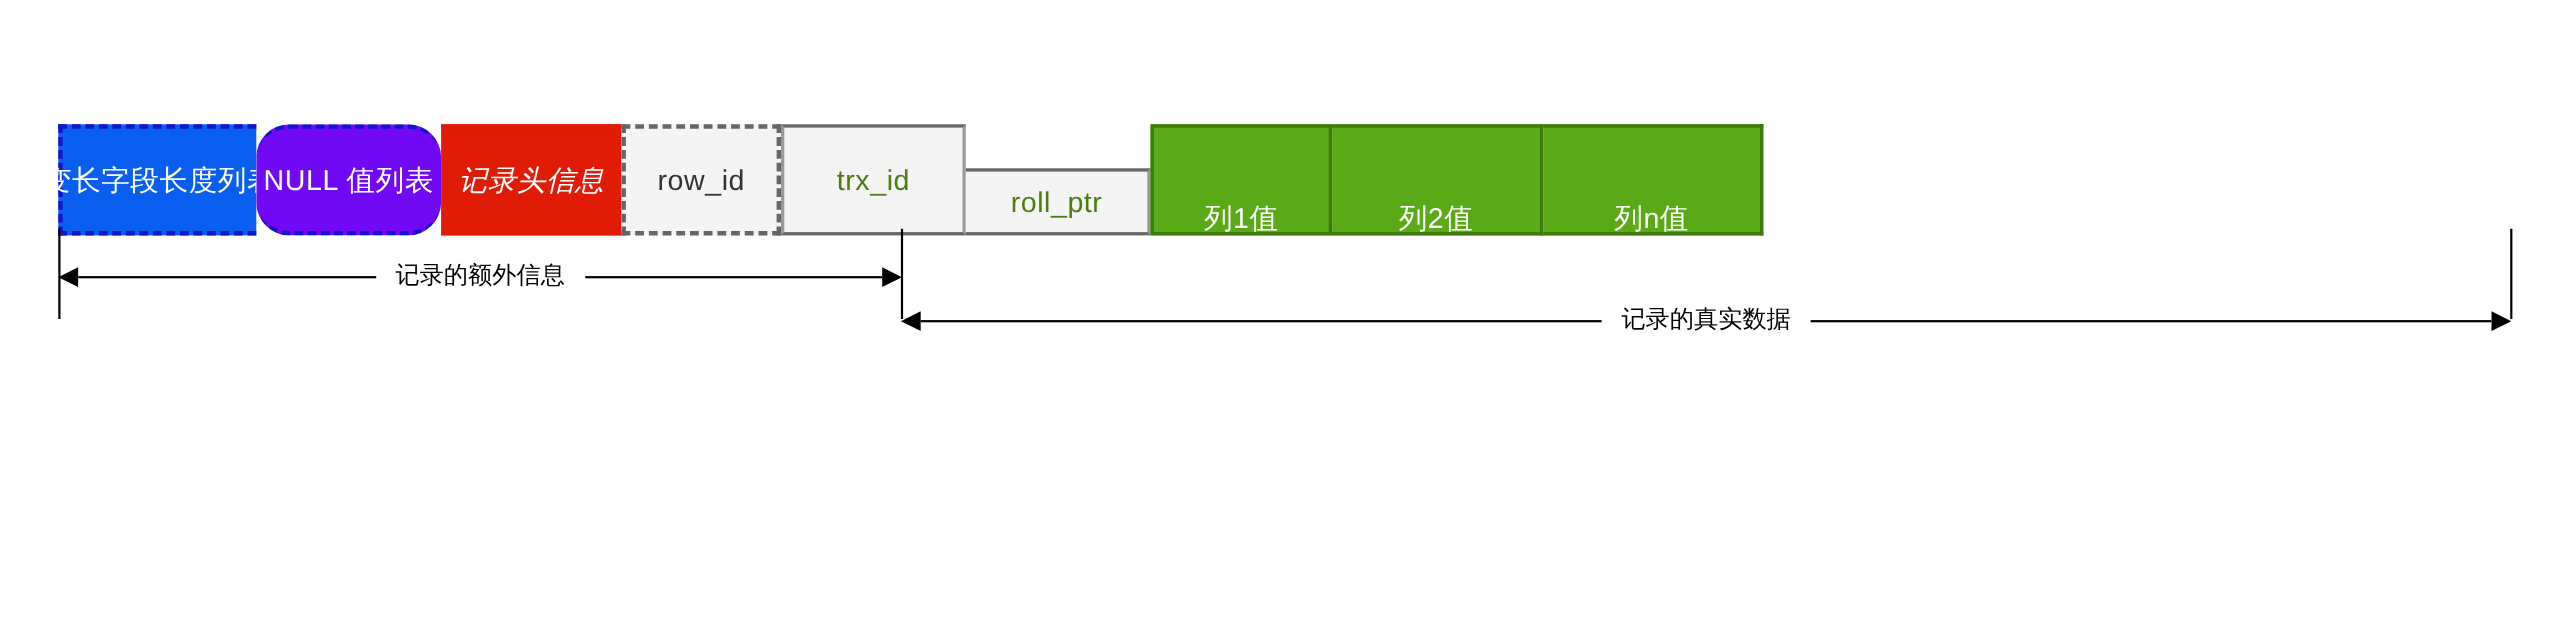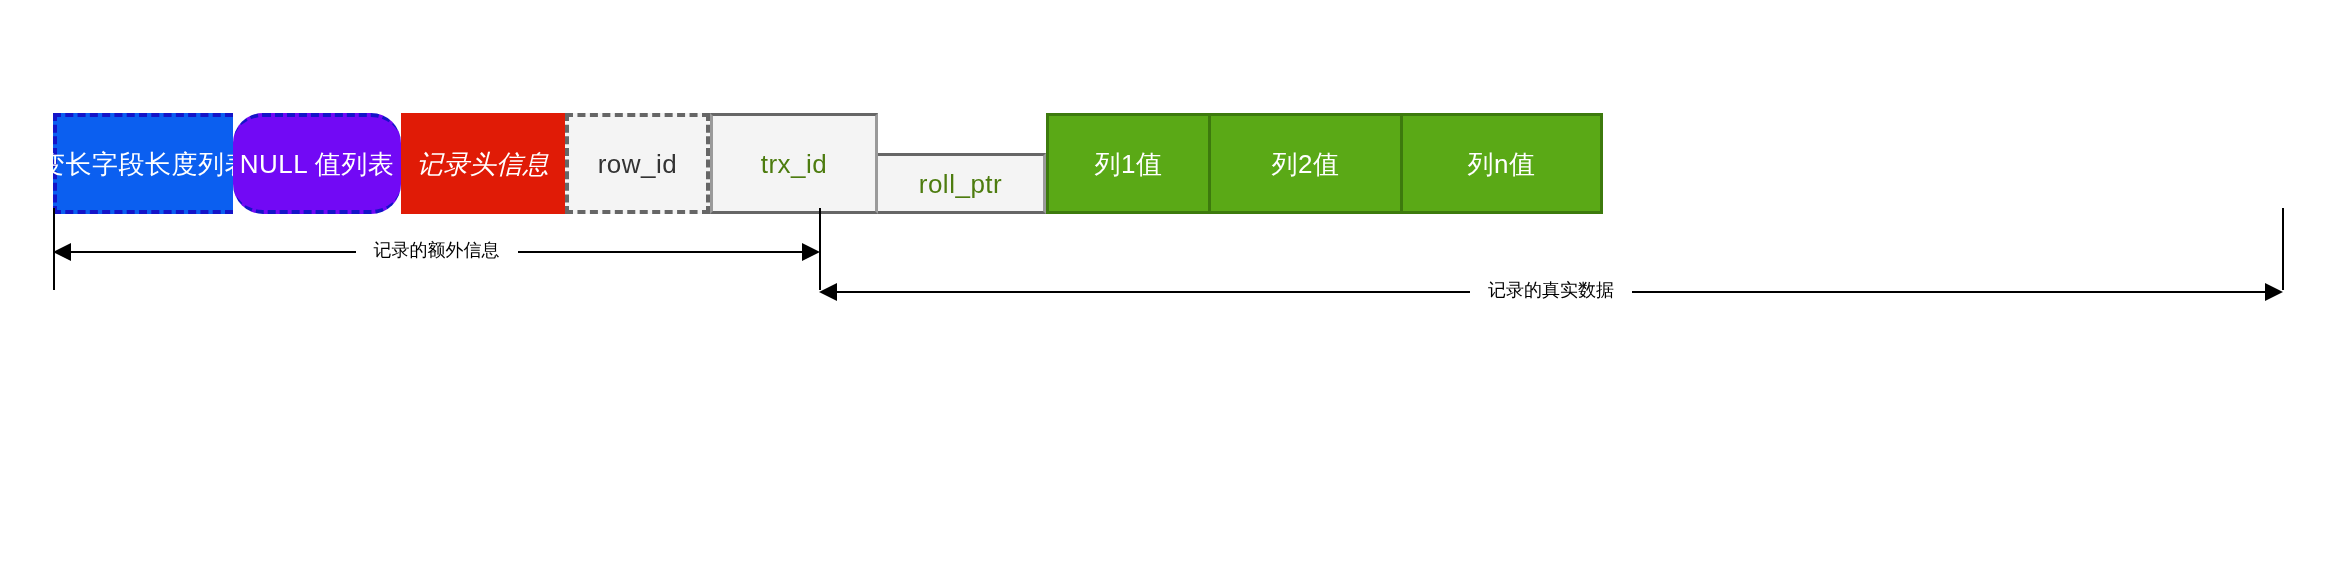--- a/index.html
+++ b/index.html
@@ -82,20 +82,21 @@
   .cell.c-trxid  { width: 168px; border-left: 3px solid #9a9a9a; }
   .cell.c-rollptr{ width: 168px; margin-top: 40px; }
 
   
   .cell.green {
     background: #5aa916;
     color: #ffffff;
     border-top: 3px solid #3d7a0d;
     border-bottom: 3px solid #3d7a0d;
     border-right: 3px solid #3d7a0d;
+    align-items: flex-end;
   }
   .cell.c-col1 { width: 165px; border-left: 3px solid #3d7a0d; }
   .cell.c-col2 { width: 192px; }
   .cell.c-coln { width: 200px; }
 
   
   .tick {
     position: absolute;
     width: 2px;
     background: #000000;
@@ -115,21 +116,21 @@
   .measure-real  { left: 819px; width: 1464px; margin-top: 40px; }
 
   .m-line {
     flex: 1 1 auto;
     height: 2px;
     background: #000000;
   }
   .m-label {
     flex: 0 0 auto;
     padding: 0 18px;
-    font-size: 18px;
+    font-size: 22px;
     color: #000000;
     white-space: nowrap;
     transform: translateY(-2px);
   }
   .arrow-head {
     flex: 0 0 auto;
     width: 0;
     height: 0;
     border-top: 9px solid transparent;
     border-bottom: 9px solid transparent;

